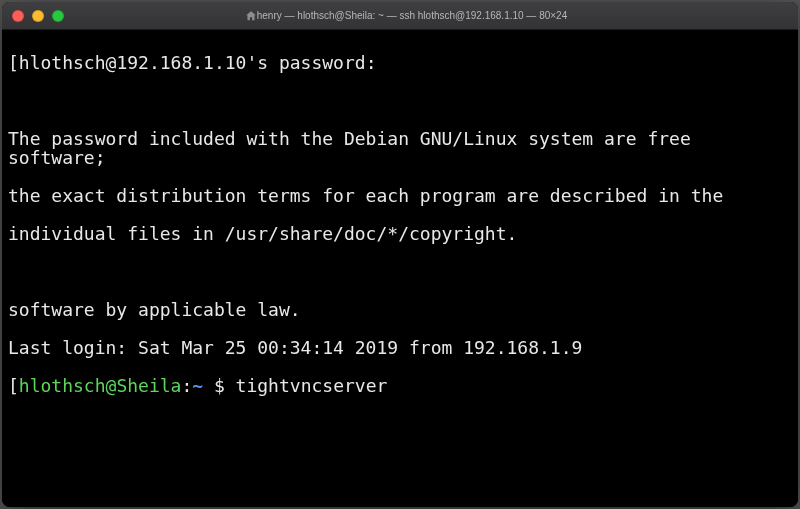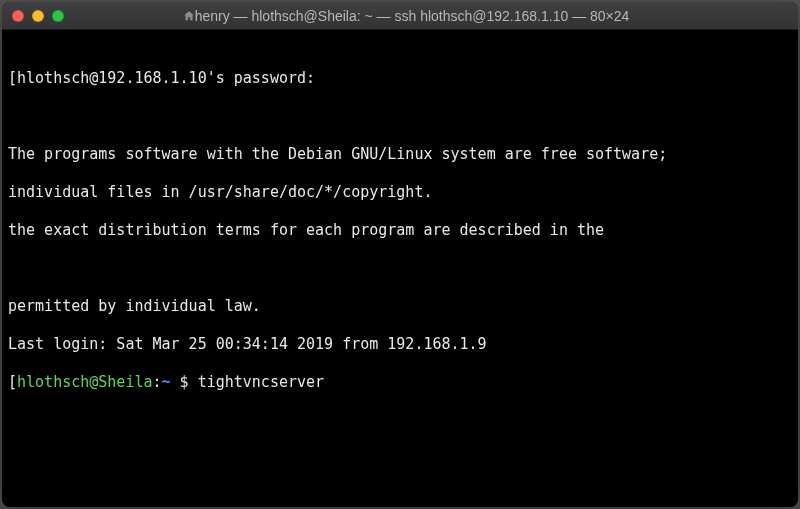--- a/index.html
+++ b/index.html
@@ -4,24 +4,24 @@
   <style>
     * { margin: 0; padding: 0; box-sizing: border-box; }
     body { background: #555; display: flex; justify-content: center; align-items: center; min-height: 509px; font-family: "SF Mono", Menlo, Monaco, Consolas, monospace; }
     .window { width: 796px; height: 505px; background: #000; border-radius: 8px; box-shadow: 0 10px 40px rgba(0,0,0,0.5); overflow: hidden; display: flex; flex-direction: column; }
     .titlebar { height: 28px; background: linear-gradient(to bottom, #3f3e40, #333234); display: flex; align-items: center; padding: 0 10px; flex-shrink: 0; border-bottom: 1px solid #1a1a1a; }
     .traffic-lights { display: flex; gap: 8px; align-items: center; }
     .dot { width: 12px; height: 12px; border-radius: 50%; }
     .dot.red { background: #ff5f57; border: 0.5px solid rgba(0,0,0,0.15); }
     .dot.yellow { background: #febc2e; border: 0.5px solid rgba(0,0,0,0.15); }
     .dot.green { background: #28c840; border: 0.5px solid rgba(0,0,0,0.15); }
-    .title-wrap { flex: 1; display: flex; align-items: center; justify-content: center; margin-right: 40px; gap: 0; color: #b7b7b8; font-size: 14px; font-family: -apple-system, BlinkMacSystemFont, "Segoe UI", sans-serif; }
+    .title-wrap { flex: 1; display: flex; align-items: center; justify-content: center; margin-right: 40px; gap: 0; color: #b7b7b8; font-size: 10px; font-family: -apple-system, BlinkMacSystemFont, "Segoe UI", sans-serif; }
     .home-icon { width: 12px; height: 12px; display: inline-flex; }
     .home-icon svg { width: 100%; height: 100%; fill: #8d8d8e; }
-    .terminal { flex: 1; background: #000; color: #e8e8e8; font-size: 15px; line-height: 19px; padding: 20px 6px; white-space: pre-wrap; overflow: hidden; }
+    .terminal { flex: 1; background: #000; color: #e8e8e8; font-size: 18px; line-height: 19px; padding: 4px 6px; white-space: pre-wrap; overflow: hidden; }
     .line { display: block; }
     .green { color: #5dd65d; font-weight: normal; }
     .blue { color: #5a8ee6; font-weight: bold; }
     .white { color: #e8e8e8; }
     .bracket { color: #e8e8e8; }
   </style>
 </head>
 <body>
 
 <div class="window">
@@ -37,25 +37,25 @@
             <path d="M8 1.5 1.5 7h1.8v6.5h3.2V9.5h3v4h3.2V7h1.8z"></path>
           </svg>
       </span>
       <span>henry — hlothsch@Sheila: ~ — ssh hlothsch@192.168.1.10 — 80×24</span>
     </div>
   </div>
 
   <div class="terminal">
 <span class="line"><span class="bracket">[</span><span>hlothsch@192.168.1.10's password:</span></span>
 <span class="line"> </span>
-<span class="line">The programs software with the Debian GNU/Linux system are free software;</span>
+<span class="line">The password included with the Debian GNU/Linux system are free software;</span>
+<span class="line">the exact distribution terms for each program are described in the</span>
 <span class="line">individual files in /usr/share/doc/*/copyright.</span>
-<span class="line">the exact distribution terms for each program are described in the</span>
 <span class="line"> </span>
-<span class="line">permitted by individual law.</span>
+<span class="line">software by applicable law.</span>
 <span class="line">Last login: Sat Mar 25 00:34:14 2019 from 192.168.1.9</span>
 <span class="line"><span class="bracket">[</span><span class="green">hlothsch@Sheila</span><span class="white">:</span><span class="blue">~</span><span class="white"> $ </span><span class="white">tightvncserver</span></span>
 <span class="line"> </span>
 
 
 
 
 
 
 

